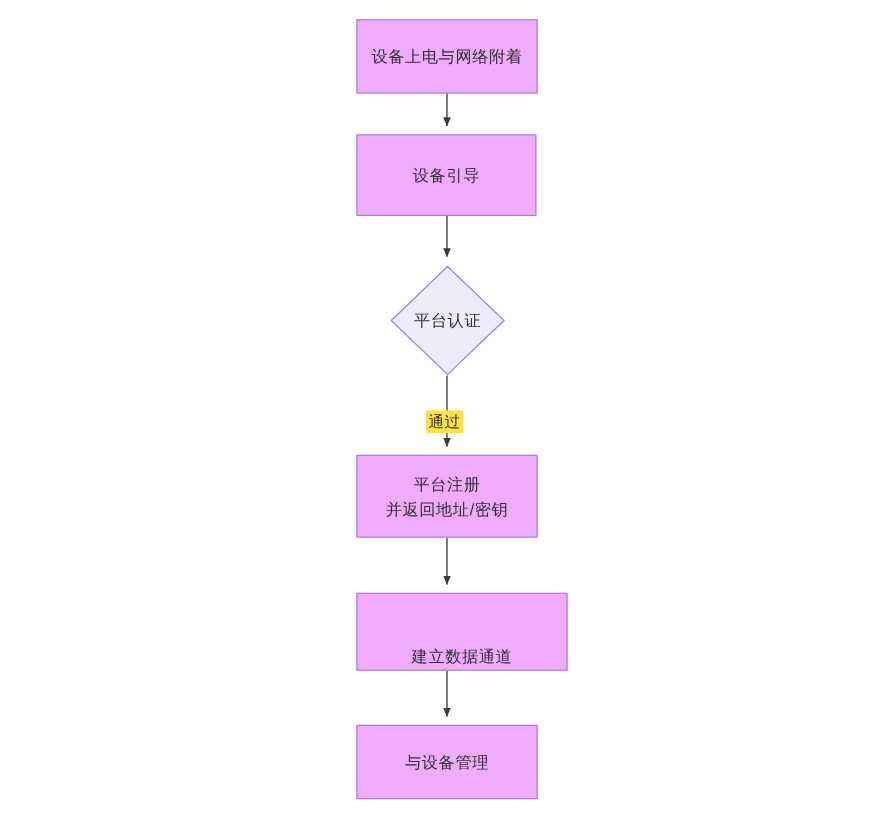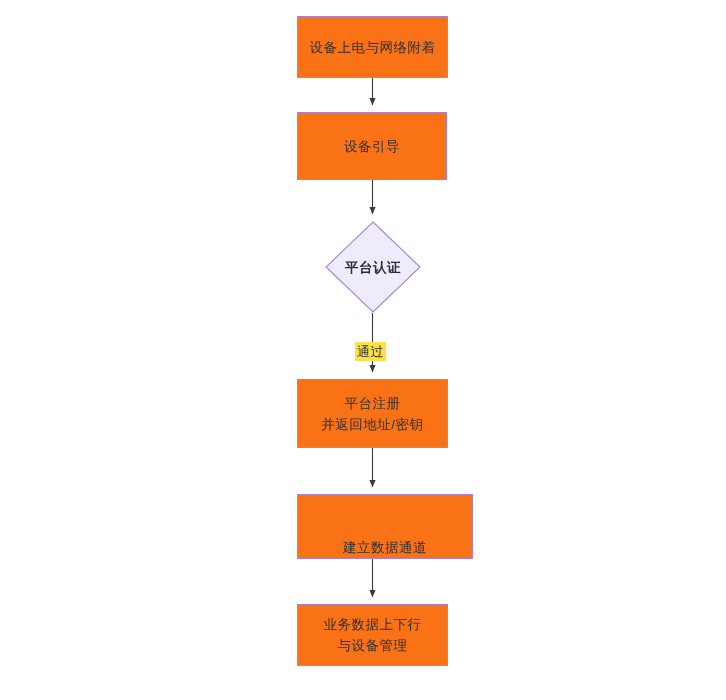--- a/index.html
+++ b/index.html
@@ -21,37 +21,36 @@
     width: 726px;
     height: 700px;
   }
   .node {
     position: absolute;
     box-sizing: border-box;
     display: flex;
     flex-direction: column;
     align-items: center;
     justify-content: center;
-    background: #f97316;
+    background: #f0abfc;
     border: 1px solid #a782d8;
     color: #2f2f33;
     font-size: 13.5px;
     line-height: 21px;
     text-align: center;
     letter-spacing: 0.5px;
   }
   .node .line {
     display: block;
     white-space: nowrap;
   }
   .diamond-wrap {
     position: absolute;
     width: 96px;
     height: 92px;
-    font-weight: bold;
   }
   .diamond-wrap svg {
     position: absolute;
     left: 0;
     top: 0;
     display: block;
   }
   .diamond-label {
     position: absolute;
     left: 0;
@@ -125,15 +124,14 @@
 <div class="node" id="node-register">
   <span class="line">平台注册</span>
   <span class="line">并返回地址/密钥</span>
 </div>
 
 <div class="node" id="node-channel">
   <span class="line">建立数据通道</span>
 </div>
 
 <div class="node" id="node-data">
-  <span class="line">业务数据上下行</span>
   <span class="line">与设备管理</span>
 </div>
 
 </body></html>

